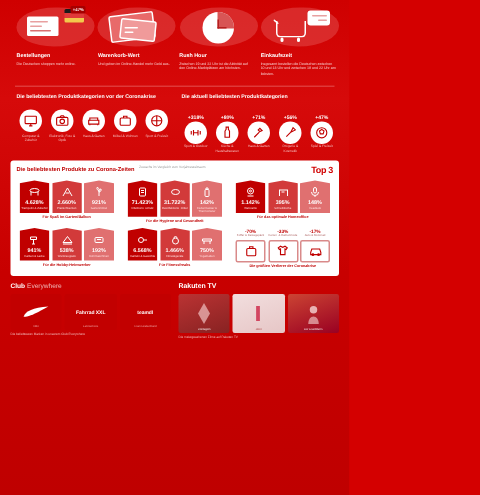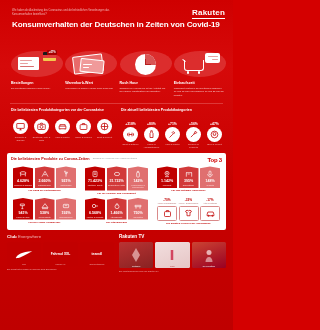--- a/index.html
+++ b/index.html
@@ -115,27 +115,20 @@
   .pcap { position:absolute; bottom:1px; left:0; right:0; font-size:1.8px;
     color:#fff; text-align:center; }
   .fnote { font-size: 2.1px; color: #f0b6b6; margin-top: 2px; line-height:1.4; }
   .rtv { font-size: 4.6px; font-weight: 700; color: #fff; }
 </style>
 </head>
 <body>
 
 <div class="page">
 
-  <div class="header">
-    <div class="logo">
-      <span class="u">Rakuten</span>
-    </div>
-    <div class="kicker">Wie haben die Ausbreitung des Coronavirus und die behördlichen Verordnungen das Konsumverhalten beeinflusst?</div>
-    <div class="title">Konsumverhalten der Deutschen in Zeiten von Covid-19</div>
-  </div>
 
   <div class="stats">
 
     <div class="stat">
       <div class="stat-art">
         <div class="blob"></div>
         <div class="art-in">
           <div class="screen"></div>
           <div class="line" style="left:3px;top:8px;width:12px;"></div>
           <div class="line" style="left:3px;top:11px;width:8px;"></div>

